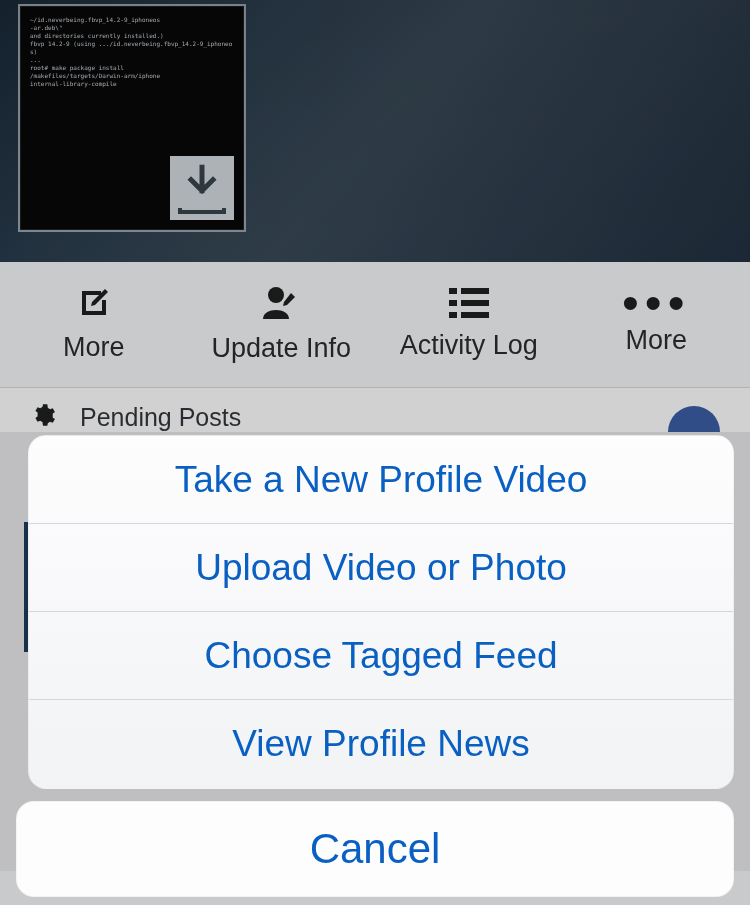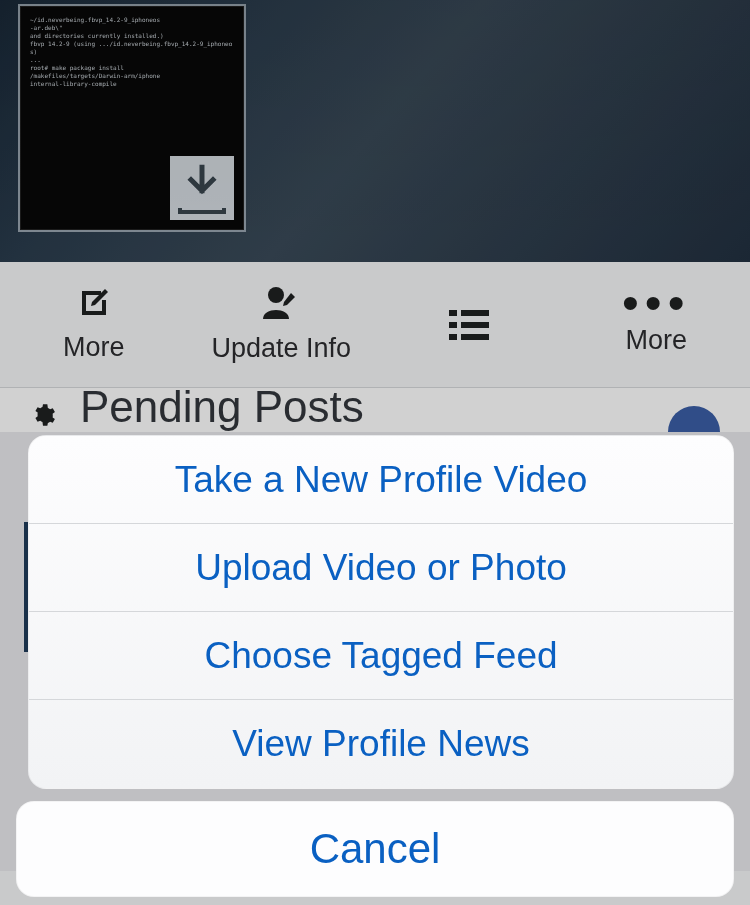--- a/index.html
+++ b/index.html
@@ -48,21 +48,21 @@
   .action {
     flex:1; display:flex; flex-direction:column; align-items:center; justify-content:center; gap:12px;
     color:#2c2d30;
   }
   .action svg, .action .dots { color:#1f2122; }
   .action-label { font-size:27px; font-weight:400; }
   .dots { font-size:48px; letter-spacing:6px; line-height:20px; color:#3a3b3e; }
 
   
   .pending { width:100%; height:44px; background:#fff; display:flex; align-items:flex-end; padding:0 30px 0 30px; position:relative; }
-  .pending-label { font-size:44px; color:#1d2127; opacity:.9;text-align:center; }
+  .pending-label { font-size:25px; color:#1d2127; opacity:.9;text-align:center; }
   .pending .gear { width:26px; height:26px; margin-right:24px; margin-bottom:4px; }
   .pending .pill {
     position:absolute; right:30px; bottom:0; width:52px; height:26px; border-radius:26px 26px 0 0; background:#3b5ea6;
   }
 
   
   .gap { width:100%; height:90px; background:#e9eaed; }
   .thumbs { width:100%; height:130px; display:flex; gap:14px; padding:0 24px; }
   .thumbs .t { flex:1; background:#c8cfd6; }
 
@@ -146,20 +146,21 @@
     </div>
     <div class="action">
       <svg width="40" height="30" viewBox="0 0 40 30">
         <rect x="0" y="0" width="8" height="6" fill="#1f2122"></rect>
           <rect x="12" y="0" width="28" height="6" fill="#1f2122"></rect>
         <rect x="0" y="12" width="8" height="6" fill="#1f2122"></rect>
           <rect x="12" y="12" width="28" height="6" fill="#1f2122"></rect>
         <rect x="0" y="24" width="8" height="6" fill="#1f2122"></rect>
           <rect x="12" y="24" width="28" height="6" fill="#1f2122"></rect>
       </svg>
+      <div class="action-label">Activity Log</div>
     </div>
     <div class="action">
       <div class="dots">•••</div>
       <div class="action-label">More</div>
     </div>
   </div>
 
   <div class="pending">
     <svg class="gear" viewBox="0 0 24 24">
       <path fill="#1f2122" d="M12 8a4 4 0 100 8 4 4 0 000-8zm9 4a7 7 0 00-.1-1.2l2.1-1.6-2-3.4-2.5 1a7 7 0 00-2-1.2L16 2h-4l-.5 2.6a7 7 0 00-2 1.2l-2.5-1-2 3.4L7.1 9.8A7 7 0 007 12a7 7 0 00.1 1.2L5 14.8l2 3.4 2.5-1a7 7 0 002 1.2L12 22h4l.5-2.6a7 7 0 002-1.2l2.5 1 2-3.4-2.1-1.6A7 7 0 0021 12z"></path>

